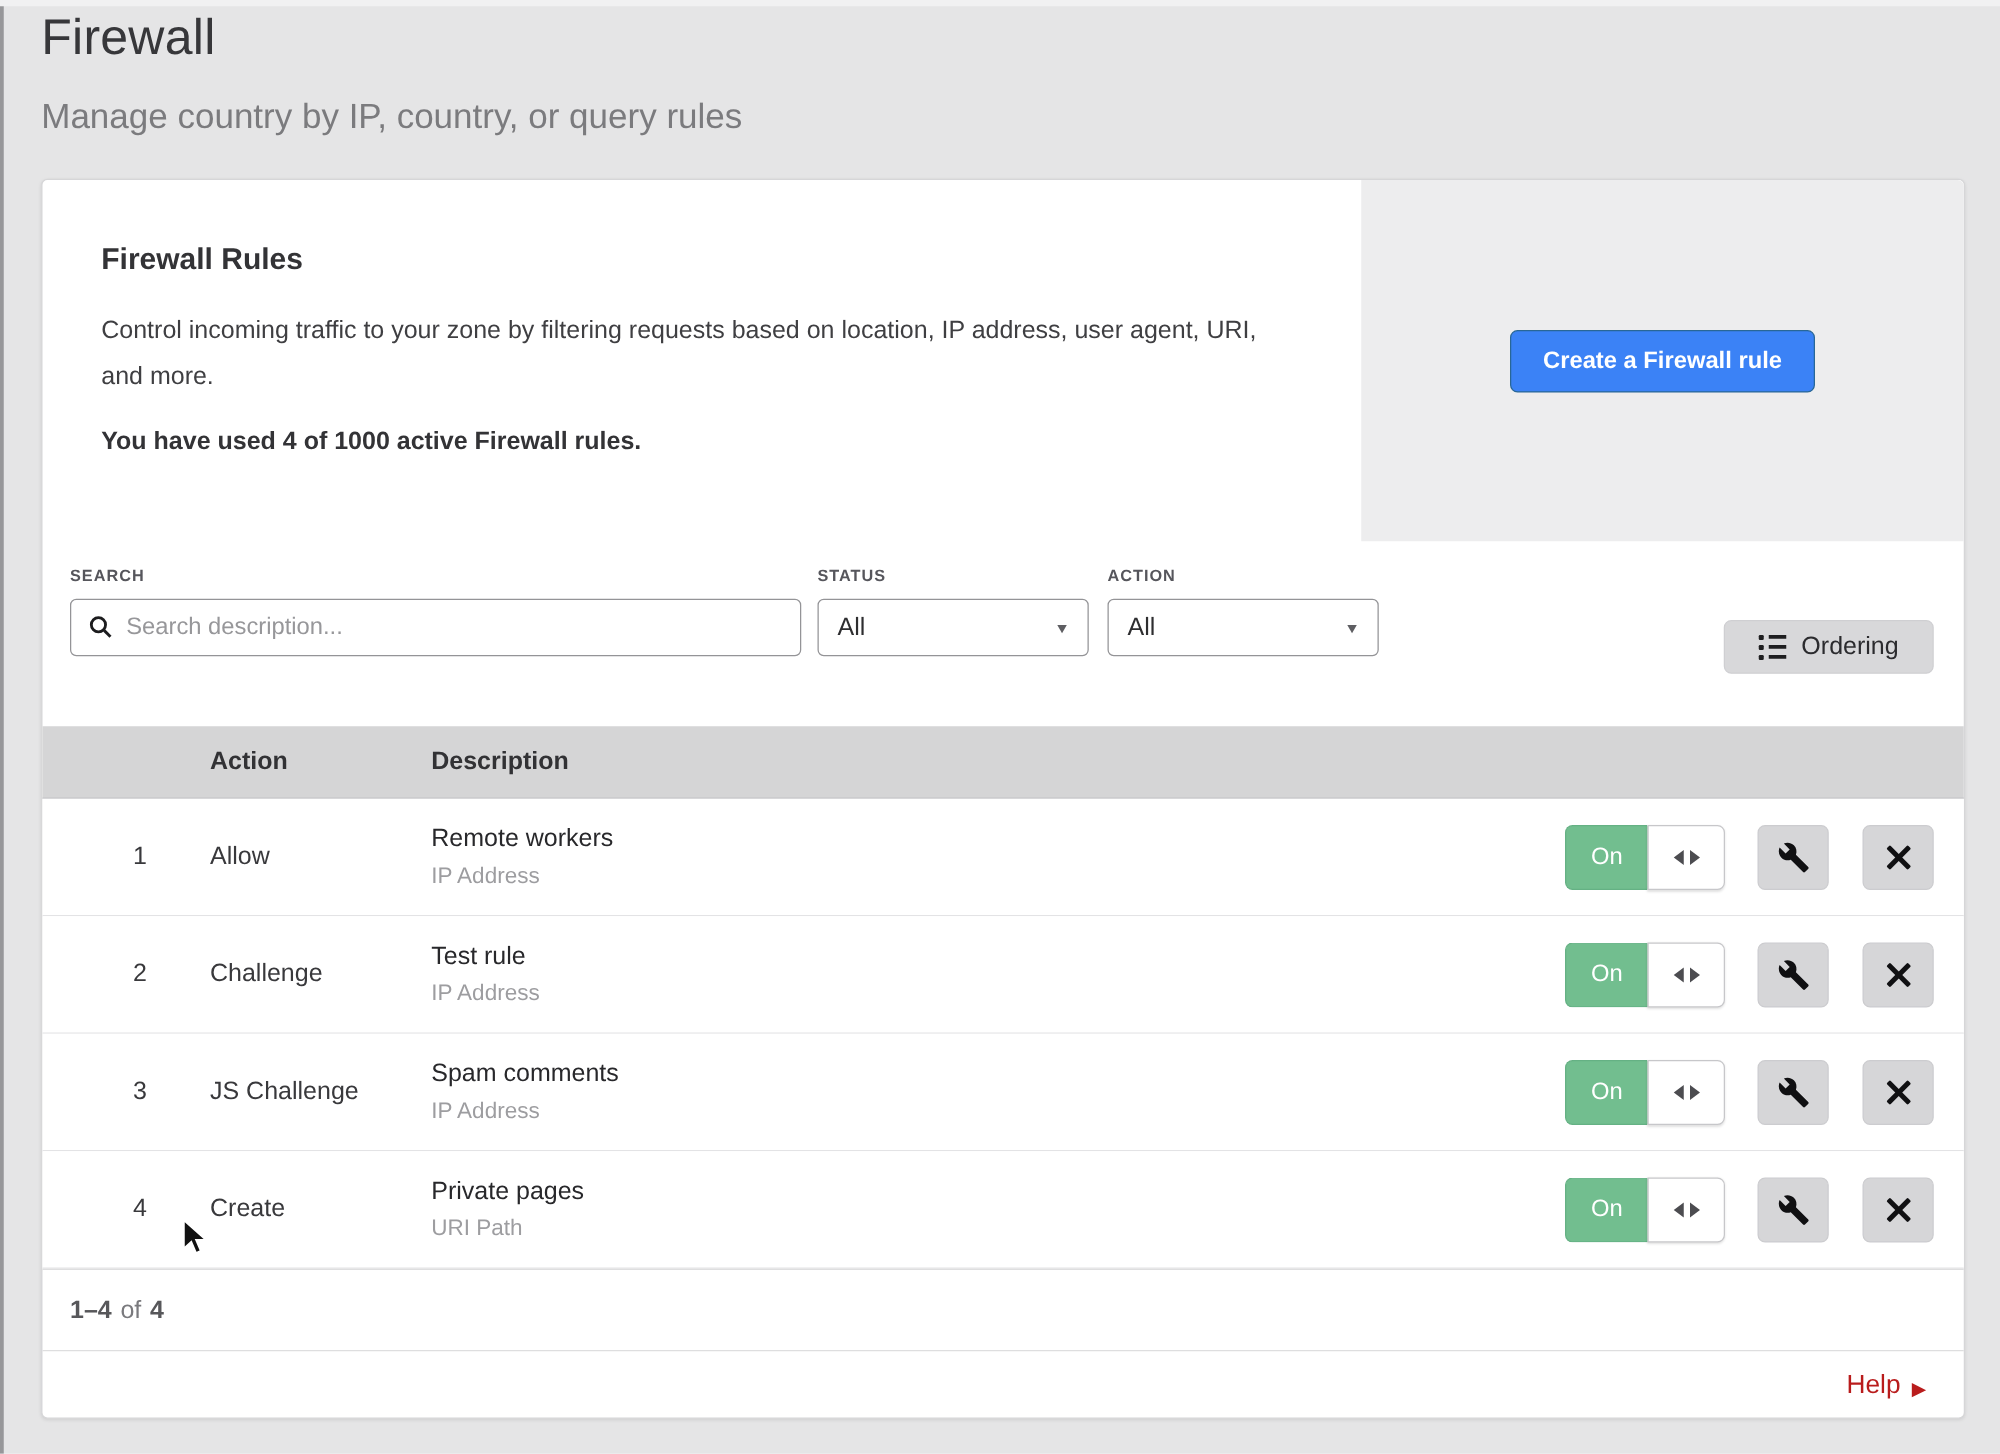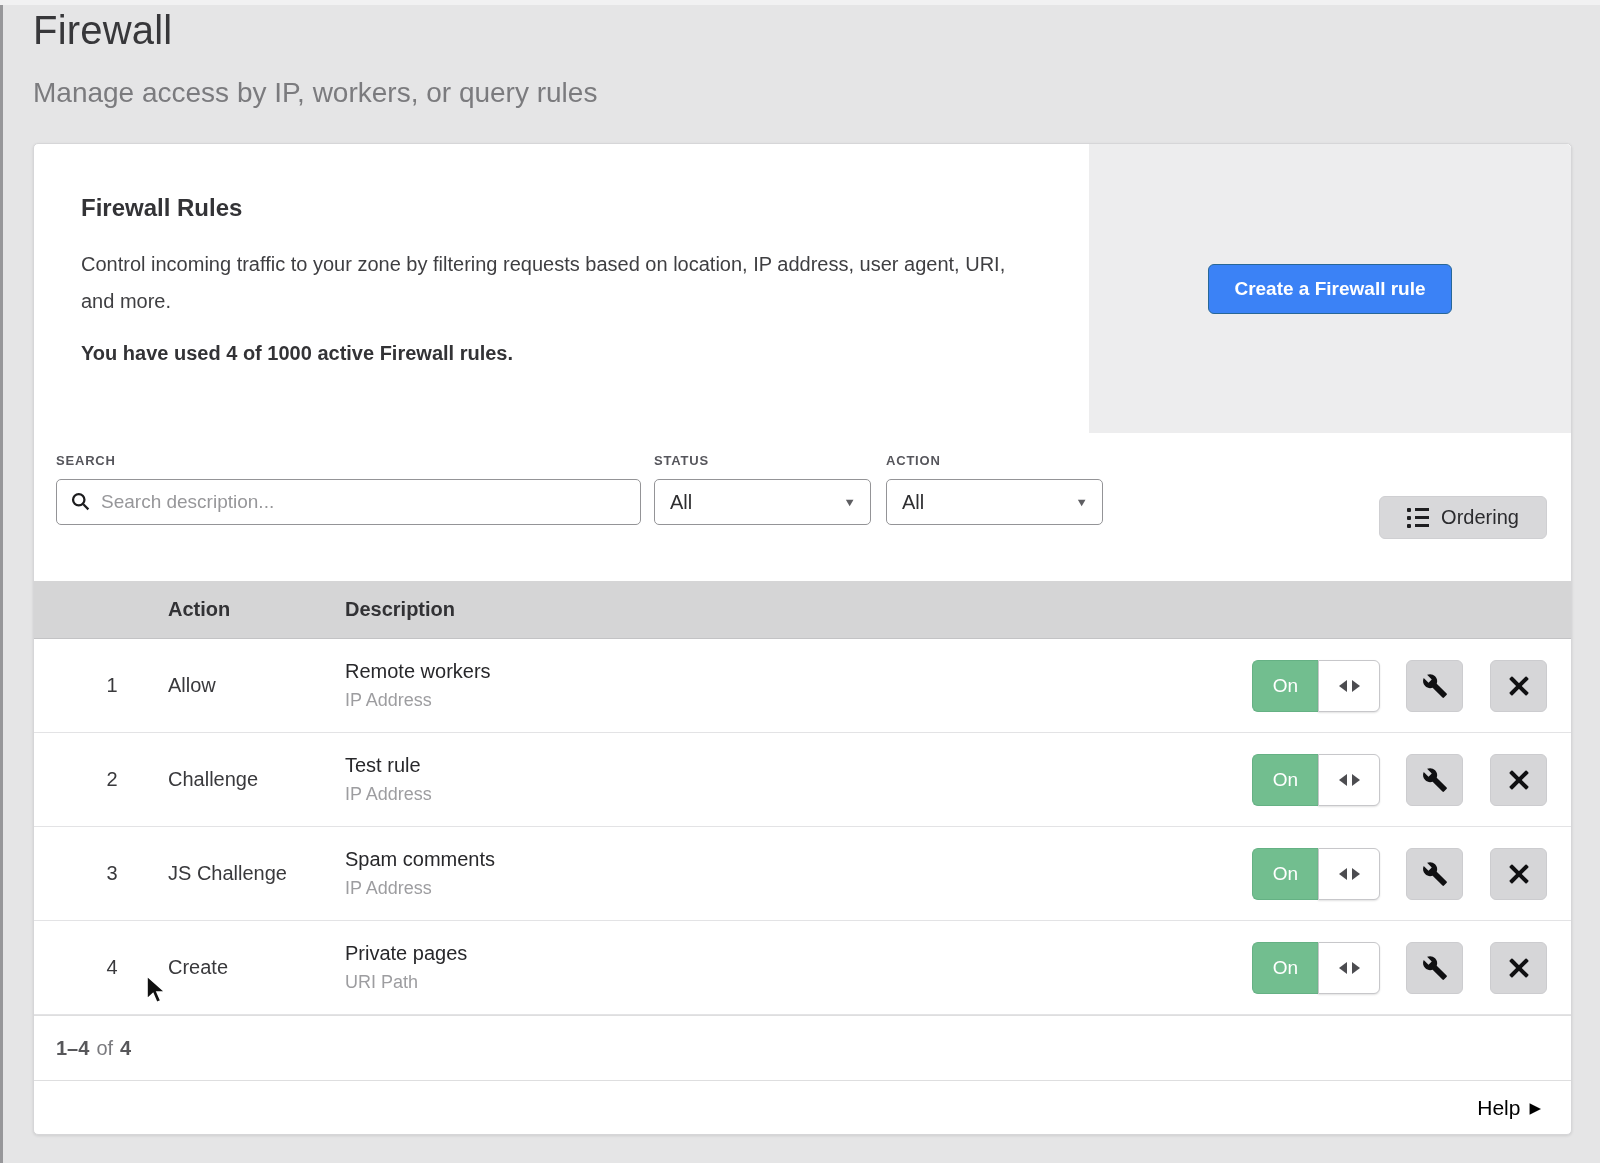--- a/index.html
+++ b/index.html
@@ -122,34 +122,34 @@
     content:"";position:absolute;left:0;top:10px;width:24px;height:4px;background:#101012;border-radius:1px;
   }
   .x-icon::before{transform:rotate(45deg);}
   .x-icon::after{transform:rotate(-45deg);}
 
   
   .pagination-bar{height:64px;flex:none;border-top:1px solid #dededf;display:flex;align-items:center;padding-left:22px;font-size:20px;}
   .pag-range,.pag-total{font-weight:700;color:#57575a;}
   .pag-of{color:#7a7a7e;margin:0 7px;}
   .help-bar{flex:1;border-top:1px solid #dededf;display:flex;align-items:center;justify-content:flex-end;padding-right:30px;}
-  .help-link{color:#000000;font-size:21px;cursor:pointer;display:flex;align-items:center;gap:9px;}
+  .help-link{color:#b91c1c;font-size:21px;cursor:pointer;display:flex;align-items:flex-end;gap:9px;}
   .help-link .arrow-right{font-size:15px;}
 
   .mouse-cursor{position:absolute;left:145px;top:975px;width:24px;height:32px;pointer-events:none;}
 </style>
 </head>
 <body>
 
 <div class="left-edge"></div>
 <div class="top-edge"></div>
 
 <div class="page-header">
   <div class="page-title">Firewall</div>
-  <div class="page-subtitle">Manage access by IP, workers, or query rules</div>
+  <div class="page-subtitle">Manage country by IP, country, or query rules</div>
 </div>
 
 <div class="card">
 
   <div class="top-section">
     <div class="intro">
       <div class="intro-heading">Firewall Rules</div>
       <div class="intro-text">Control incoming traffic to your zone by filtering requests based on location, IP address, user agent, URI, and more.</div>
       <div class="intro-usage">You have used 4 of 1000 active Firewall rules.</div>
     </div>

